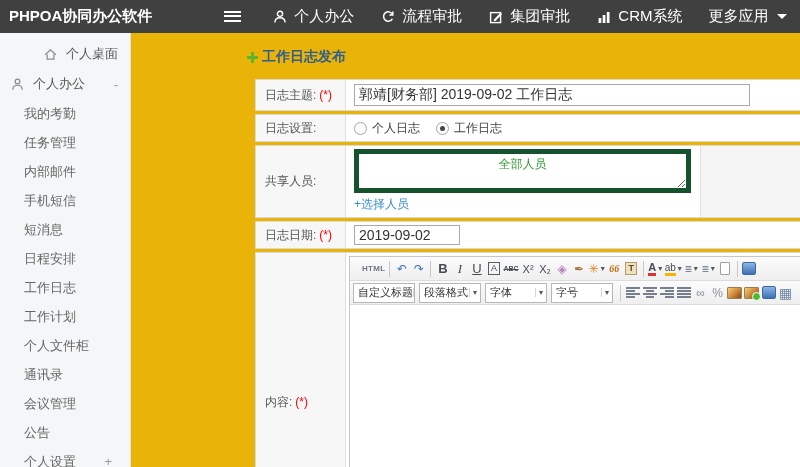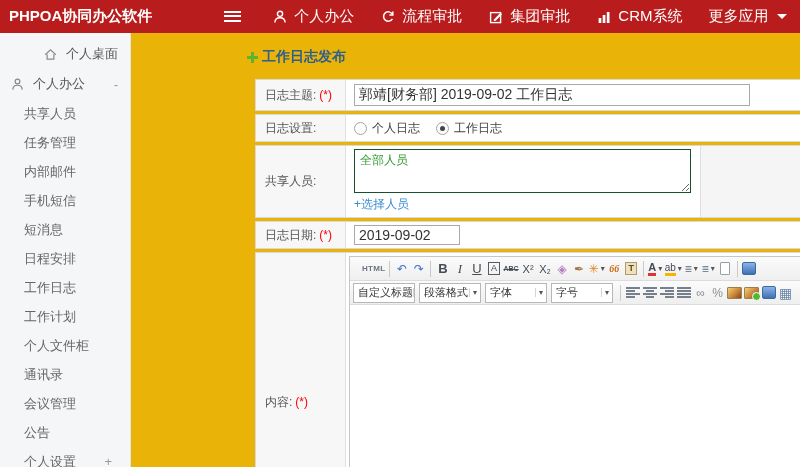--- a/index.html
+++ b/index.html
@@ -1,20 +1,20 @@
 <!DOCTYPE html>
 <html><head>
 <meta charset="utf-8">
 <style>
   * { margin:0; padding:0; box-sizing:border-box; }
   html,body { width:800px; height:467px; overflow:hidden;
     font-family:"Liberation Sans","DejaVu Sans",sans-serif; background:#fbfbfb; }
 
   
-  .topbar { height:33px; background:#b91c1c; display:flex; align-items:center; color:#fff; }
+  .topbar { height:33px; background:#404040; display:flex; align-items:center; color:#fff; }
   .brand { font-size:15px; font-weight:bold; padding-left:9px; white-space:nowrap; }
   .hamburger { width:17px; height:12px; margin-left:72px; cursor:pointer;
     background:linear-gradient(#fff,#fff) 0 0/17px 2.4px no-repeat,
                linear-gradient(#fff,#fff) 0 4.8px/17px 2.4px no-repeat,
                linear-gradient(#fff,#fff) 0 9.6px/17px 2.4px no-repeat; }
   .topnav { display:flex; align-items:center; margin-left:18px; }
   .nav-item { display:flex; align-items:center; padding:0 13px; font-size:15px; height:33px; cursor:pointer; white-space:nowrap; }
   .nav-item svg { margin-right:6px; }
   .nav-caret { width:0; height:0; border-left:5px solid transparent; border-right:5px solid transparent;
     border-top:5px solid #fff; margin-left:8px; }
@@ -48,22 +48,22 @@
   .r-subject input { width:396px; height:22px; border:1px solid #a9a9a9; font-size:14px; color:#333;
     padding:0 4px; font-family:inherit; }
   .r-settings { height:28px; }
   .radio-opt { display:flex; align-items:center; margin-right:16px; font-size:12px; color:#444; cursor:pointer; }
   .radio { width:13px; height:13px; border-radius:50%; border:1px solid #a5a5a5; background:#fdfdfd;
     margin-right:5px; position:relative; }
   .radio.checked::after { content:""; position:absolute; left:3px; top:3px; right:3px; bottom:3px;
     border-radius:50%; background:#444; }
   .r-share { height:73px; }
   .r-share .fc { flex-direction:column; align-items:flex-start; flex:none; width:354px; padding-top:3px; }
-  .r-share textarea { width:337px; height:48px; border:1px solid #14532d; resize:both;
-    color:#339933; font-size:12px; padding:2px 5px; font-family:inherit; }
+  .r-share textarea { width:337px; height:48px; border:5px solid #14532d; resize:both;
+    color:#339933; font-size:12px; padding:2px 5px; font-family:inherit;text-align:center; }
   .share-link { font-size:12px; color:#3b8dd1; margin-top:3px; cursor:pointer; text-decoration:none; }
   .share-right { flex:1; background:#f5f5f5; border-left:1px solid #e0e0e0; }
   .r-date { height:28px; }
   .r-date input { width:106px; height:20px; border:1px solid #a9a9a9; font-size:14px; color:#333;
     padding:0 4px; font-family:inherit; }
   .r-content { height:300px; }
   .r-content .fc { padding:2px; align-items:flex-start; }
 
   
   .editor { width:700px; height:292px; border:1px solid #c6c6c6; background:#fff; display:flex; flex-direction:column; margin:1px; }
@@ -160,21 +160,21 @@
     <div class="side-top">
       <svg width="15" height="15" viewBox="0 0 16 16">
           <circle cx="8" cy="4.8" r="2.5" fill="none" stroke="#8a8a8a" stroke-width="1.3"></circle>
           <path d="M3 13.5c0-3.2 2.2-4.7 5-4.7s5 1.5 5 4.7" fill="none" stroke="#8a8a8a" stroke-width="1.3"></path>
         </svg>
       <span>个人办公</span>
       <span class="expander">-</span>
     </div>
     <ul class="side-list">
         <li>
-          <span>共享人员</span>
+          <span>我的考勤</span>
         </li>
         <li>
           <span>任务管理</span>
         </li>
         <li>
           <span>内部邮件</span>
         </li>
         <li>
           <span>手机短信</span>
         </li>

